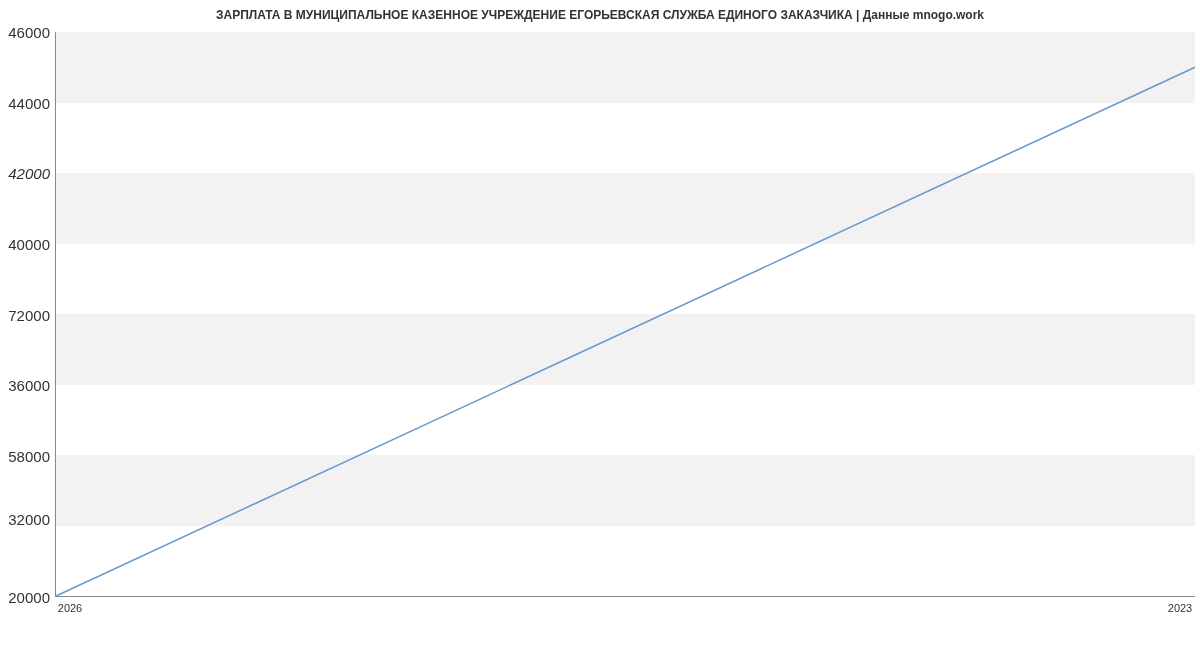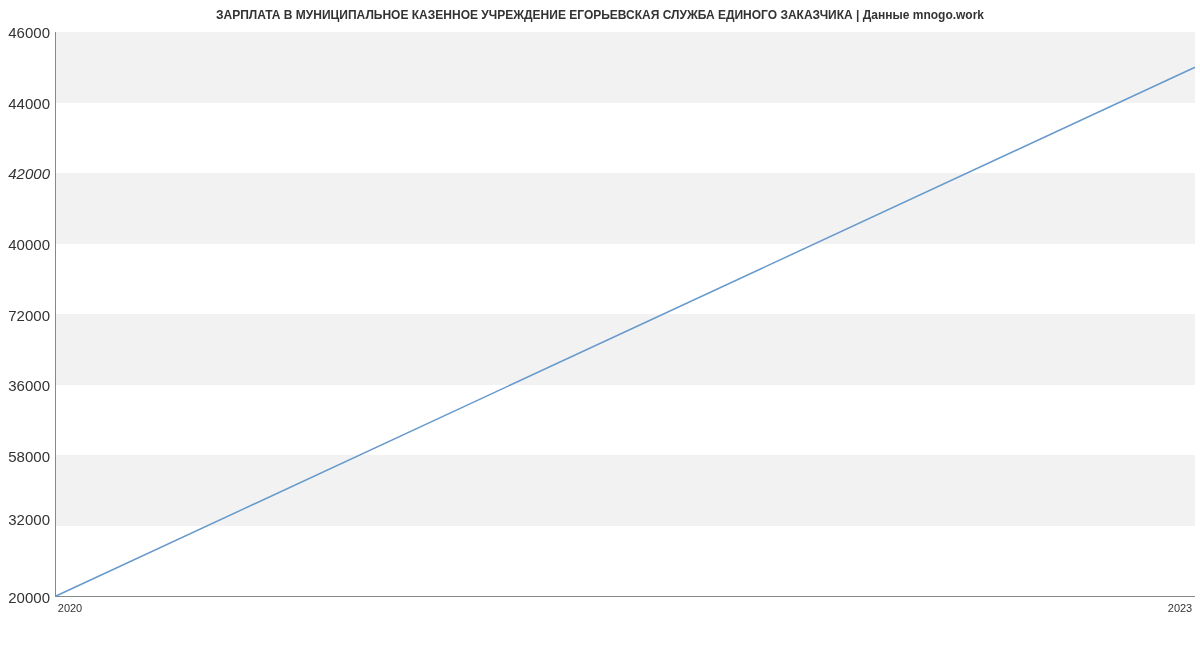--- a/index.html
+++ b/index.html
@@ -92,15 +92,15 @@
   <div class="y-tick-label" style="top:597px;">20000</div>
   <div class="y-tick-label" style="top:519px;">32000</div>
   <div class="y-tick-label" style="top:455.75px;">58000</div>
   <div class="y-tick-label" style="top:385.125px;">36000</div>
   <div class="y-tick-label" style="top:314.5px;">72000</div>
   <div class="y-tick-label" style="top:243.875px;">40000</div>
   <div class="y-tick-label" style="top:173.25px;font-style:italic;">42000</div>
   <div class="y-tick-label" style="top:102.625px;">44000</div>
   <div class="y-tick-label" style="top:32px;">46000</div>
 
-  <div class="x-tick-label" style="left:70px;">2020</div>
+  <div class="x-tick-label" style="left:70px;">2026</div>
   <div class="x-tick-label" style="left:1180px;">2023</div>
 </div>
 
 </body></html>

